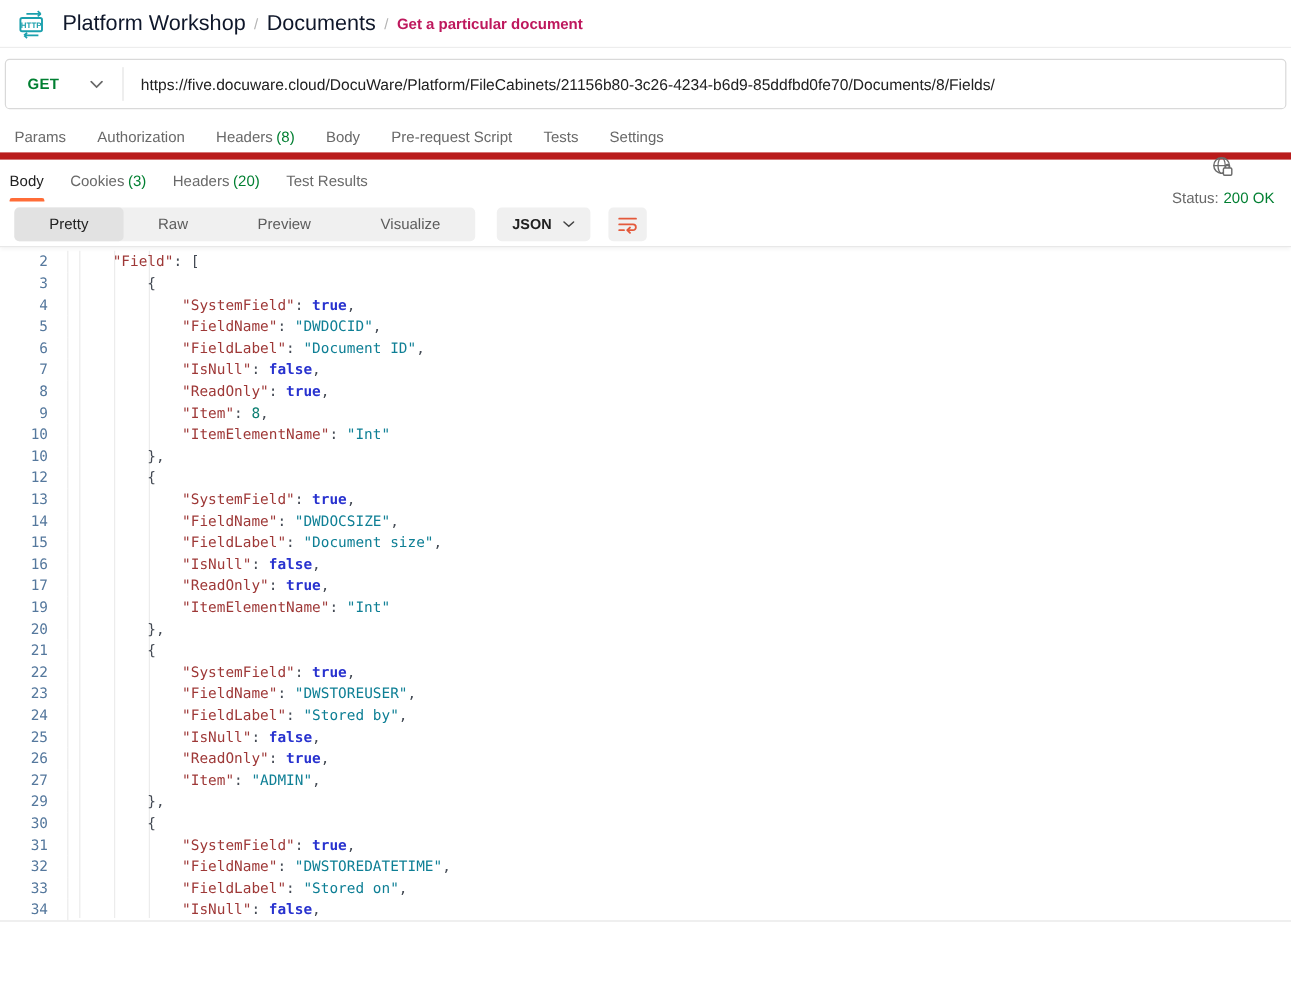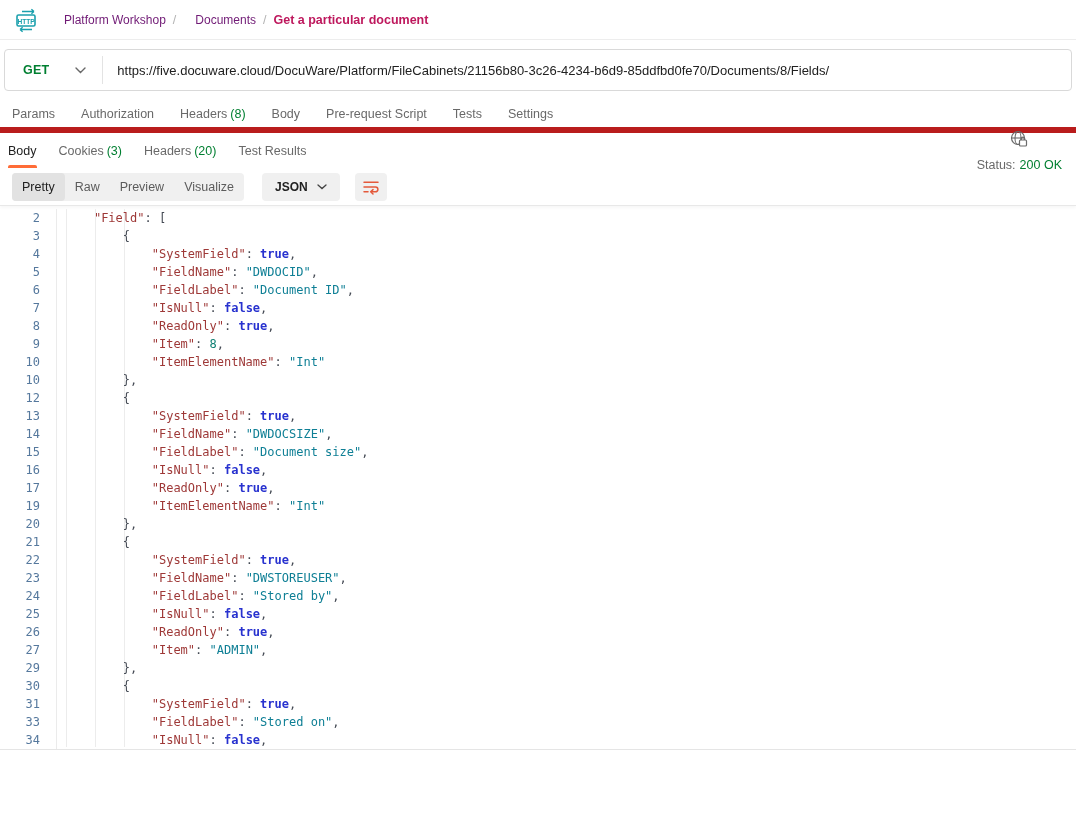--- a/index.html
+++ b/index.html
@@ -10,21 +10,21 @@
     color:#212121;
     -webkit-font-smoothing:antialiased;
   }
 
   
   .topbar {
     height:40px; display:flex; align-items:center;
     padding:0 14px; border-bottom:1px solid #ededed;
   }
   .http-badge { display:inline-flex; margin-right:12px; }
-  .crumb { font-size:12px; color:#701a75; cursor:pointer;margin-left:12px; }
+  .crumb { font-size:18px; color:#0f172a; cursor:pointer; }
   .crumb-sep { font-size:12.5px; color:#b3b3b3; margin:0 7px; }
   .crumb-current { font-size:12.5px; color:#be185d; font-weight:700; }
 
   
   .request-row { padding:9px 4px; }
   .request-box {
     height:42px; border:1px solid #d9d9d9; border-radius:4px;
     display:flex; align-items:center; background:#fff;
   }
   .method {
@@ -63,21 +63,21 @@
   .status-text { font-size:12.5px; color:#696969; }
   .status-value { color:#007f31; margin-left:4px; }
 
   
   .view-bar {
     display:flex; align-items:center; padding:5px 12px 5px 12px; height:38px;
     border-bottom:1px solid #e8e8e8; box-shadow:0 2px 3px rgba(0,0,0,.035);
   }
   .seg-group { display:inline-flex; background:#f0f0f0; border-radius:4px; }
   .seg {
-    height:28px; line-height:28px; padding:0 10px; font-size:12.5px;
+    height:28px; line-height:28px; padding:0 29px; font-size:12.5px;
     color:#5c5c5c; border-radius:4px; cursor:pointer; white-space:nowrap;
   }
   .seg.active { background:#e2e2e2; color:#212121; }
   .fmt-btn {
     margin-left:18px; height:28px; display:flex; align-items:center; gap:9px;
     background:#f0f0f0; border-radius:4px; padding:0 13px;
     font-size:12px; font-weight:700; color:#212121; cursor:pointer;
   }
   .wrap-btn {
     margin-left:15px; width:32px; height:28px; background:#f0f0f0;
@@ -316,20 +316,24 @@
       </div>
       <div class="code-line">
         <span class="ln">30</span>
         <span class="lc"><span class="tk-w">        </span><span class="tk-p">{</span></span>
       </div>
       <div class="code-line">
         <span class="ln">31</span>
         <span class="lc"><span class="tk-w">            </span><span class="tk-k">"SystemField"</span><span class="tk-p">: </span><span class="tk-b">true</span><span class="tk-p">,</span></span>
       </div>
       <div class="code-line">
+        <span class="ln">32</span>
+        <span class="lc"><span class="tk-w">            </span><span class="tk-k">"FieldName"</span><span class="tk-p">: </span><span class="tk-s">"DWSTOREDATETIME"</span><span class="tk-p">,</span></span>
+      </div>
+      <div class="code-line">
         <span class="ln">33</span>
         <span class="lc"><span class="tk-w">            </span><span class="tk-k">"FieldLabel"</span><span class="tk-p">: </span><span class="tk-s">"Stored on"</span><span class="tk-p">,</span></span>
       </div>
       <div class="code-line">
         <span class="ln">34</span>
         <span class="lc"><span class="tk-w">            </span><span class="tk-k">"IsNull"</span><span class="tk-p">: </span><span class="tk-b">false</span><span class="tk-p">,</span></span>
       </div>
     </div>
 </div>
 <div class="code-footer"></div>

